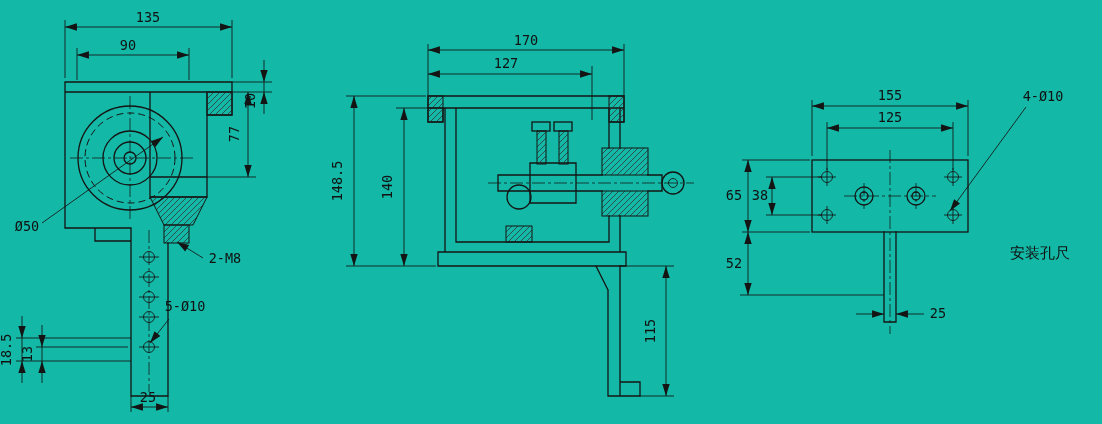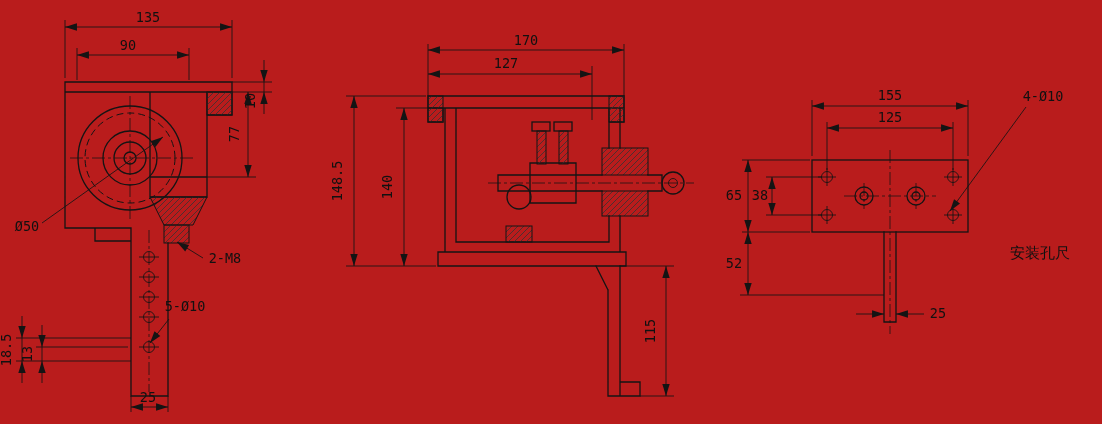--- a/index.html
+++ b/index.html
@@ -1,16 +1,16 @@
 <!DOCTYPE html>
 <html><head>
 <meta charset="utf-8">
 <style>
   html,body{margin:0;padding:0;background:#fff}
-  .wrap{width:1102px;height:424px;background:#b91c1c;overflow:hidden;font-family:"DejaVu Sans",sans-serif}
+  .wrap{width:1102px;height:424px;background:#14b8a6;overflow:hidden;font-family:"DejaVu Sans",sans-serif}
   svg{display:block}
   .ml{fill:none;stroke:#141414;stroke-width:1.3;stroke-linecap:square}
   .tl{fill:none;stroke:#141414;stroke-width:0.85}
   .cl{fill:none;stroke:#141414;stroke-width:0.75;stroke-dasharray:13 3 3 3}
   .dash{fill:none;stroke:#141414;stroke-width:1;stroke-dasharray:7 4}
   .hatch{fill:url(#hatch);stroke:#141414;stroke-width:1}
   text{font:13.5px "DejaVu Sans Mono",monospace;fill:#111;text-anchor:middle}
   .cjk{font:15px "DejaVu Sans",sans-serif}
 </style>
 </head>

